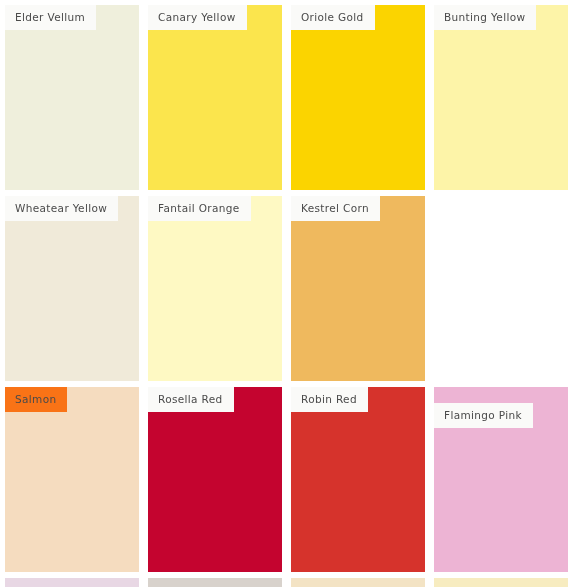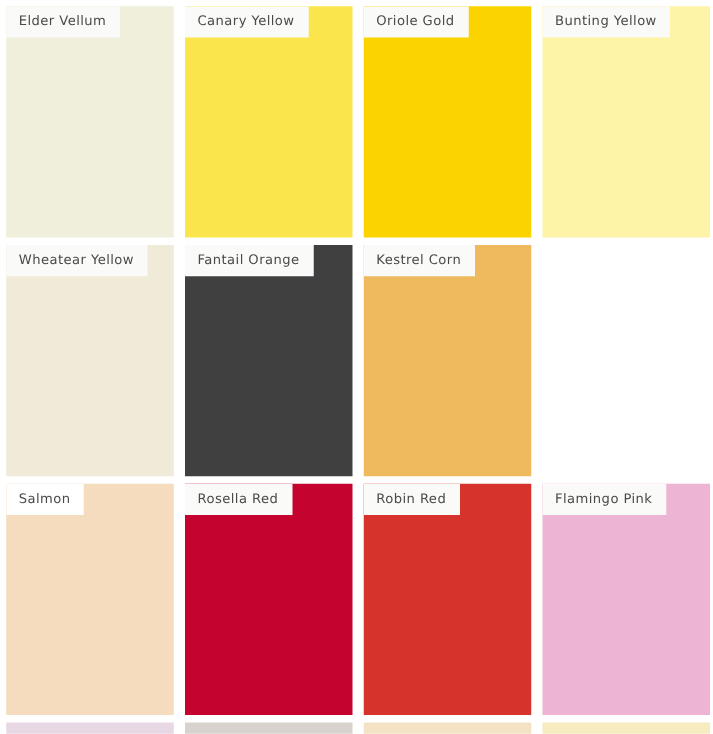--- a/index.html
+++ b/index.html
@@ -87,49 +87,49 @@
           <span class="swatch-label-text" style="color: rgb(74, 74, 74);">Bunting Yellow</span>
         </div>
       </div>
     </div>
     <div class="swatch-row">
       <div class="swatch" style="background: rgb(240, 234, 217);">
         <div class="swatch-label" style="background: rgb(250, 250, 248);">
           <span class="swatch-label-text" style="color: rgb(74, 74, 74);">Wheatear Yellow</span>
         </div>
       </div>
-      <div class="swatch" style="background: #404040;">
+      <div class="swatch" style="background: #fef9c3;">
         <div class="swatch-label" style="background: rgb(250, 250, 248);">
           <span class="swatch-label-text" style="color: rgb(74, 74, 74);">Fantail Orange</span>
         </div>
       </div>
       <div class="swatch" style="background: rgb(239, 185, 94); padding-left: 20px;">
         <div class="swatch-label" style="background: rgb(250, 250, 248);">
           <span class="swatch-label-text" style="color: rgb(74, 74, 74);">Kestrel Corn</span>
         </div>
       </div>
     </div>
     <div class="swatch-row">
       <div class="swatch" style="background: rgb(245, 220, 191);">
-        <div class="swatch-label" style="background: #ffffff;">
+        <div class="swatch-label" style="background: #f97316;">
           <span class="swatch-label-text" style="color: rgb(74, 74, 74);">Salmon</span>
         </div>
       </div>
       <div class="swatch" style="background: rgb(196, 4, 47);">
         <div class="swatch-label" style="background: rgb(250, 250, 248);">
           <span class="swatch-label-text" style="color: rgb(74, 74, 74); text-align: center;">Rosella Red</span>
         </div>
       </div>
       <div class="swatch" style="background: rgb(214, 51, 44);">
         <div class="swatch-label" style="background: rgb(250, 250, 248);">
           <span class="swatch-label-text" style="color: rgb(74, 74, 74);">Robin Red</span>
         </div>
       </div>
       <div class="swatch" style="background: rgb(237, 180, 212);">
-        <div class="swatch-label" style="background: rgb(250, 250, 248);">
+        <div class="swatch-label" style="background: rgb(250, 250, 248); margin-top: 16px;">
           <span class="swatch-label-text" style="color: rgb(74, 74, 74);">Flamingo Pink</span>
         </div>
       </div>
     </div>
     <div class="swatch-row row-partial">
       <div class="swatch" style="background: rgb(232, 215, 228);"></div>
       <div class="swatch" style="background: rgb(216, 210, 204);"></div>
       <div class="swatch" style="background: rgb(243, 227, 196);"></div>
       <div class="swatch" style="background: rgb(247, 236, 192);"></div>
     </div>

